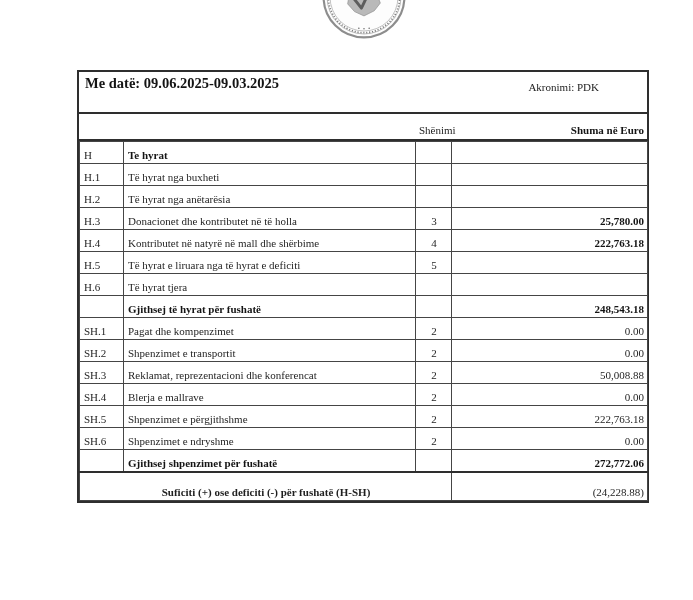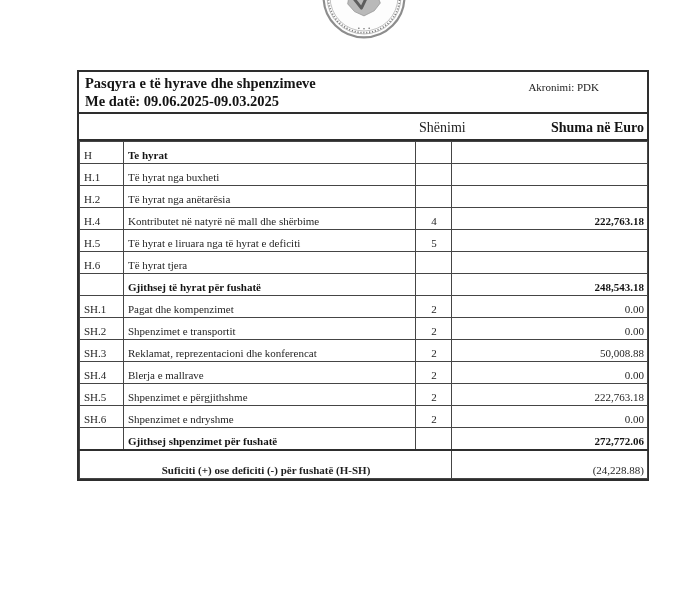--- a/index.html
+++ b/index.html
@@ -15,21 +15,21 @@
   .org-l1{font-size:8.6px;font-weight:bold;color:#3d3d3d;letter-spacing:.15px;}
   .org-l2{font-size:8px;font-style:italic;color:#4c4c4c;margin-top:1px;}
   
   .doc{position:absolute;left:77px;top:70px;width:572px;
        border:2px solid #2e2e2e;box-sizing:border-box;background:#fff;}
   .titlebox{height:40px;border-bottom:2px solid #2e2e2e;position:relative;}
   .title-lines{position:absolute;left:6px;top:2px;font-size:14.5px;
                font-weight:bold;line-height:18px;color:#141414;}
   .acronym{position:absolute;right:48px;top:9px;font-size:11px;color:#222;}
   .colhead{height:25px;border-bottom:2px solid #2e2e2e;position:relative;
-           font-size:14px;color:#222;}
+           font-size:11px;color:#222;}
   .colhead-note{position:absolute;left:340px;bottom:3px;}
   .colhead-amt{position:absolute;right:3px;bottom:3px;font-weight:bold;color:#141414;}
   
   table.grid{border-collapse:collapse;table-layout:fixed;width:568px;}
   table.grid td{
     border:1px solid #454545;vertical-align:bottom;
     font-size:11px;color:#1f1f1f;height:19px;
     padding:0 3px 2px 4px;overflow:hidden;white-space:nowrap;
   }
   td.c-note{text-align:center;padding-right:2px;}
@@ -59,21 +59,20 @@
     <circle cx="50" cy="87" r="0.9" fill="#6a6a6a"></circle>
     <circle cx="44" cy="86.4" r="0.9" fill="#6a6a6a"></circle>
     <circle cx="56" cy="86.4" r="0.9" fill="#6a6a6a"></circle>
   </svg>
 
 
   <div class="doc">
 
     <div class="titlebox">
       <div class="title-lines">
-        <div>Pasqyra e të hyrave dhe shpenzimeve</div>
         <div>Me datë: 09.06.2025-09.03.2025</div>
       </div>
       <div class="acronym">Akronimi: PDK</div>
     </div>
 
     <div class="colhead">
       <span class="colhead-note">Shënimi</span>
       <span class="colhead-amt">Shuma në Euro</span>
     </div>
 
@@ -95,20 +94,26 @@
     <td class="c-code">H.1</td>
     <td class="c-desc">Të hyrat nga buxheti</td>
     <td class="c-note"></td>
     <td class="c-amt"></td>
   </tr>
           <tr>
     <td class="c-code">H.2</td>
     <td class="c-desc">Të hyrat nga anëtarësia</td>
     <td class="c-note"></td>
     <td class="c-amt"></td>
+  </tr>
+          <tr class="bold-amount">
+    <td class="c-code">H.3</td>
+    <td class="c-desc">Donacionet dhe kontributet në të holla</td>
+    <td class="c-note">3</td>
+    <td class="c-amt">25,780.00</td>
   </tr>
           <tr class="bold-amount">
     <td class="c-code">H.4</td>
     <td class="c-desc">Kontributet në natyrë në mall dhe shërbime</td>
     <td class="c-note">4</td>
     <td class="c-amt">222,763.18</td>
   </tr>
           <tr>
     <td class="c-code">H.5</td>
     <td class="c-desc">Të hyrat e liruara nga të hyrat e deficiti</td>

